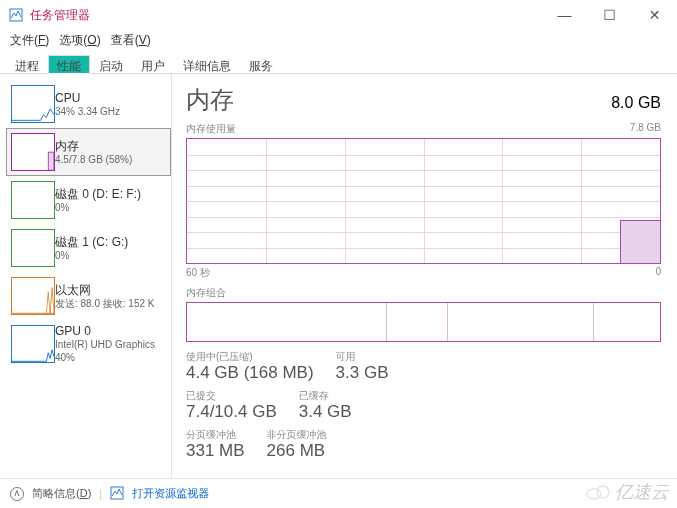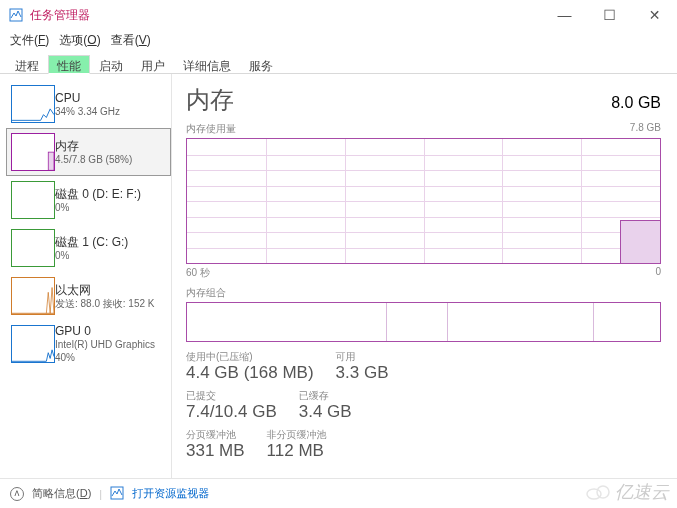--- a/index.html
+++ b/index.html
@@ -51,21 +51,21 @@
   .tab {
     padding: 2px 8px 3px 8px;
     border: 1px solid transparent;
     border-bottom: none;
     position: relative;
     top: 1px;
     color: #444;
   }
   .tab.active {
     border-color: #d9d9d9;
-    background: #86efac;
+    background: #14b8a6;
     border-bottom: 1px solid #fff;
   }
   
   .content {
     display: flex;
     height: calc(100% - 30px - 20px - 24px - 30px);
   }
   
   .sidebar {
     width: 172px;
@@ -358,21 +358,21 @@
             <div class="stat-val">3.4 GB</div>
           </div>
         </div>
         <div class="stat-row">
           <div class="stat-box">
             <div class="stat-label">分页缓冲池</div>
             <div class="stat-val">331 MB</div>
           </div>
           <div class="stat-box">
             <div class="stat-label">非分页缓冲池</div>
-            <div class="stat-val">112 MB</div>
+            <div class="stat-val">266 MB</div>
           </div>
         </div>
       </div>
     </div>
   </div>
 </div>
 
 <div class="footer">
   <span class="circ">˄</span>
   <span><span>简略信息</span>(<span style="text-decoration:underline">D</span>)</span>

